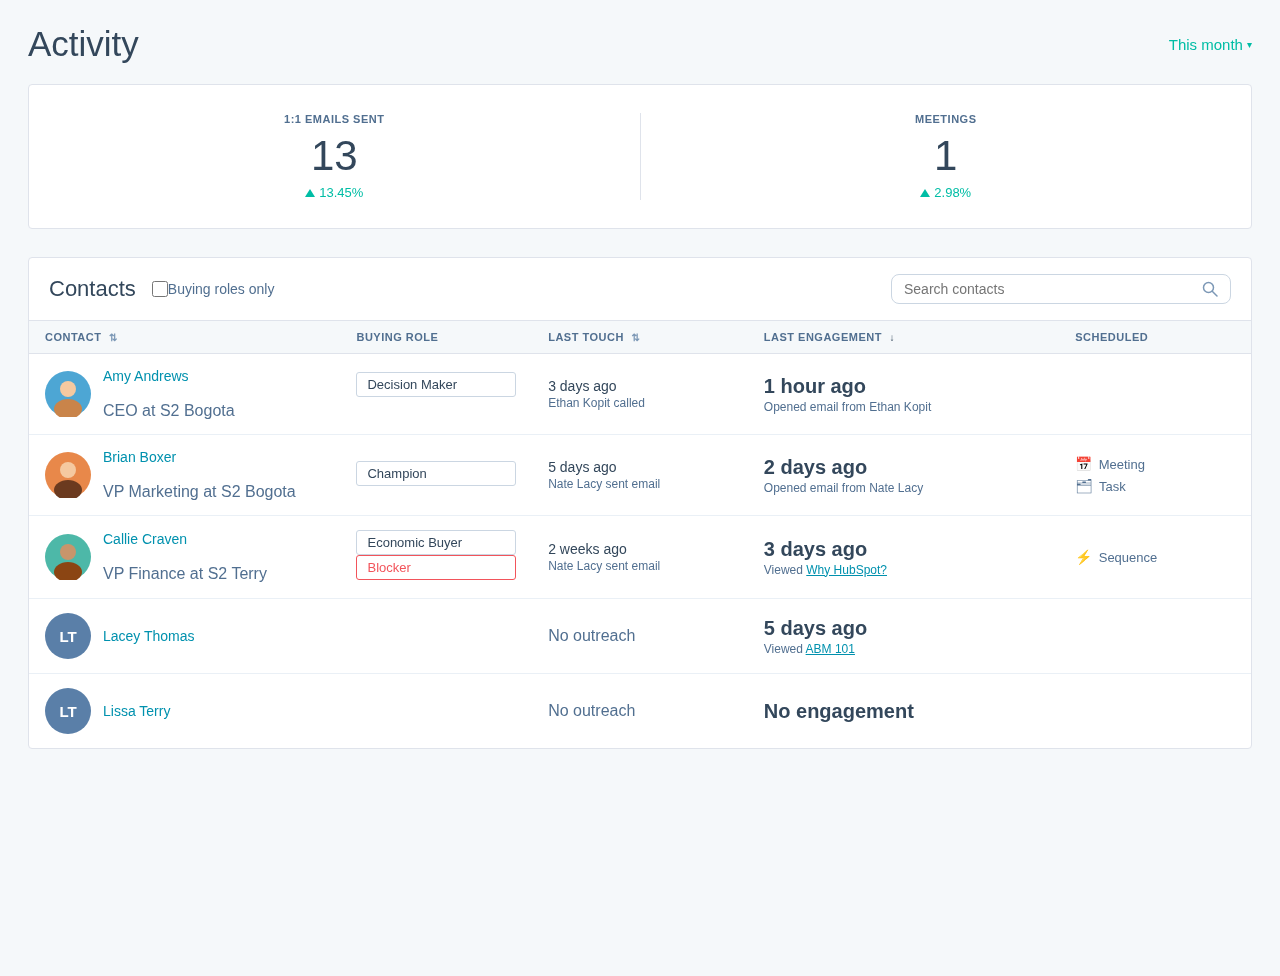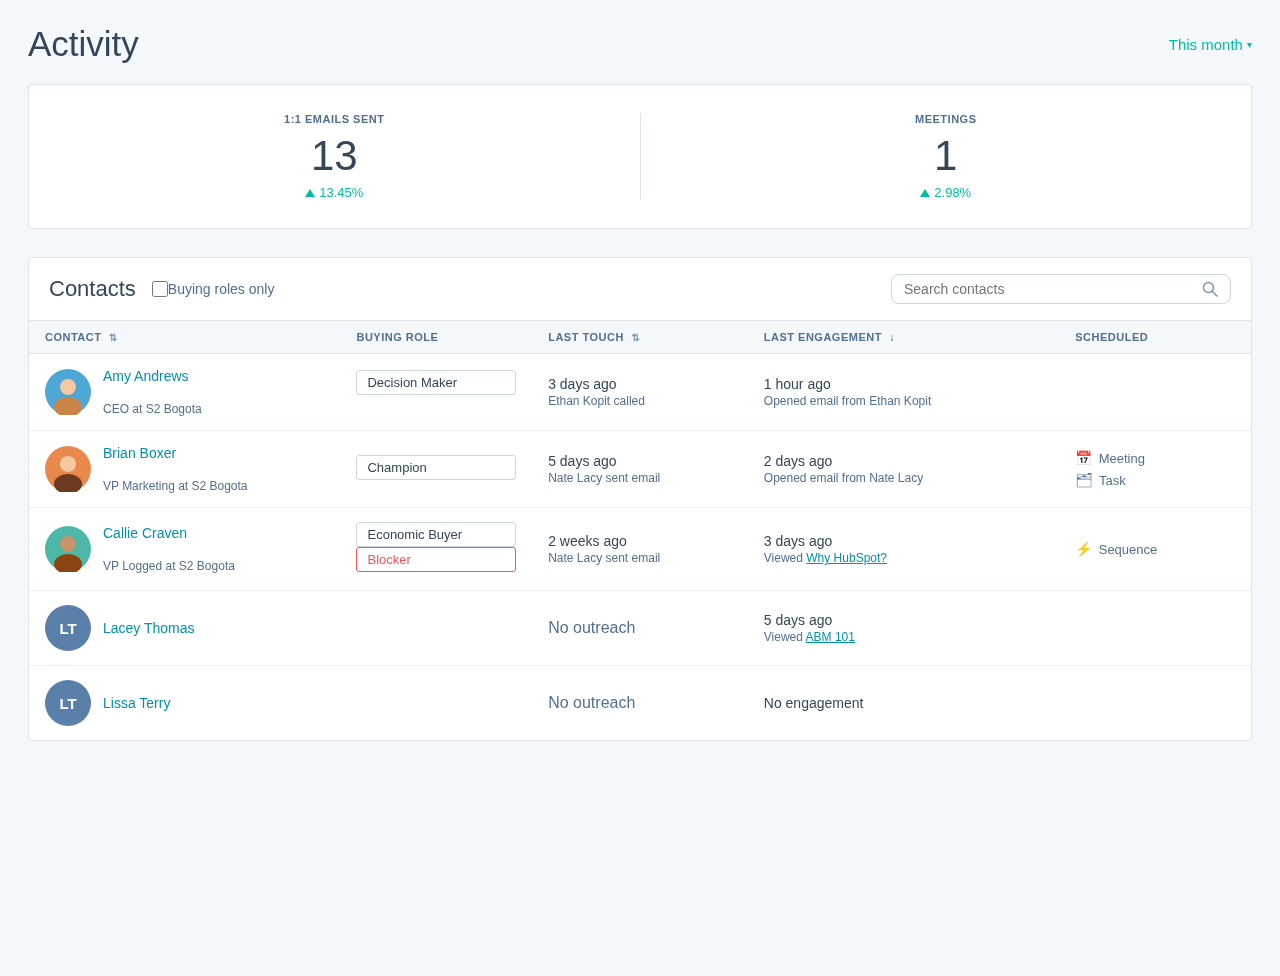--- a/index.html
+++ b/index.html
@@ -203,21 +203,21 @@
     .contact-name {
       color: #0091ae;
       font-size: 14px;
       font-weight: 500;
       cursor: pointer;
       text-decoration: none;
       display: block;
     }
     .contact-sub {
       color: #516f90;
-      font-size: 12px;
+      font-size: 16px;
       margin-top: 18px;
       text-align: center;
     }
     .role-badge {
       display: inline-block;
       border: 1px solid #cbd6e2;
       border-radius: 3px;
       padding: 4px 10px;
       font-size: 13px;
       color: #33475b;
@@ -235,22 +235,23 @@
     .touch-secondary {
       font-size: 12px;
       color: #516f90;
       margin-top: 2px;
     }
     .no-outreach {
       color: #516f90;
       font-size: 16px;
     }
     .engagement-primary {
-      font-size: 14px;
-      color: #33475b;
+      font-size: 20px;
+      color: #33475b;
+      font-weight: bold;
     }
     .engagement-secondary {
       font-size: 12px;
       color: #516f90;
       margin-top: 2px;
     }
     .link-text {
       color: #0091ae;
       cursor: pointer;
     }
@@ -422,21 +423,21 @@
             <div class="contact-cell">
               <div class="avatar">
                 <svg viewBox="0 0 46 46" width="46" height="46" xmlns="http://www.w3.org/2000/svg">
       <circle cx="23" cy="23" r="23" fill="#4db8a8"></circle>
       <circle cx="23" cy="18" r="8" fill="#c8956b"></circle>
       <ellipse cx="23" cy="38" rx="14" ry="10" fill="#8B4513"></ellipse>
     </svg>
               </div>
               <div>
                 <a class="contact-name" href="#">Callie Craven</a>
-                <div class="contact-sub">VP Logged at S2 Bogota</div>
+                <div class="contact-sub">VP Finance at S2 Terry</div>
               </div>
             </div>
           </td>
           <td class="col-role">
             <span class="role-badge" style="display: block; margin-bottom: 0;">Economic Buyer</span>
             <span class="role-badge blocker" style="display: block; margin-bottom: 4px;">Blocker</span>
           </td>
           <td class="col-touch">
             <div class="touch-primary">2 weeks ago</div>
             <div class="touch-secondary">Nate Lacy sent email</div>

